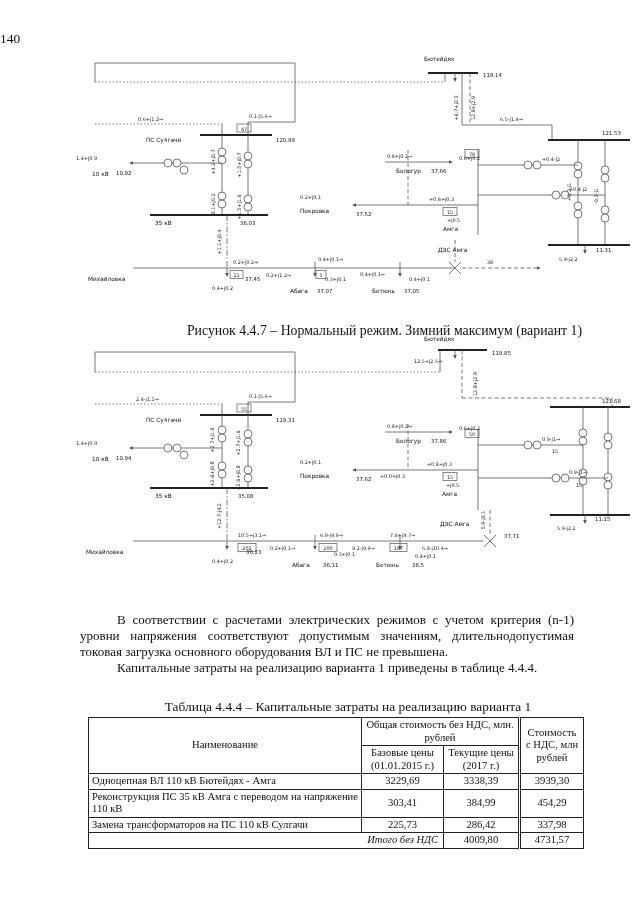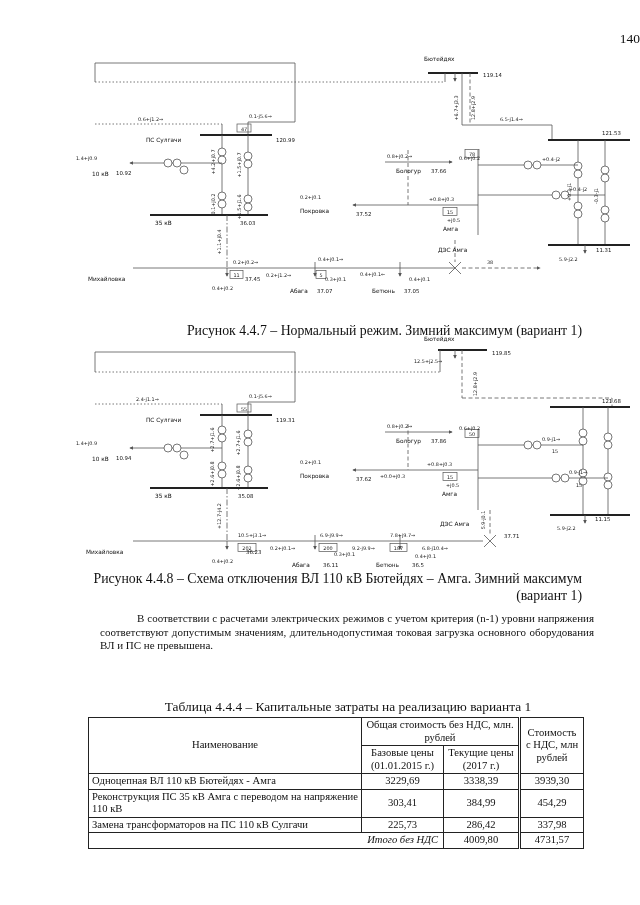--- a/index.html
+++ b/index.html
@@ -1,34 +1,34 @@
 <!DOCTYPE html>
 <html><head>
 <meta charset="utf-8">
 <style>
   html,body{margin:0;padding:0;background:#e8e8e8}
   .page{position:relative;width:640px;height:905px;margin:0 auto;background:#fff;
         font-family:"Liberation Serif",serif;color:#111;overflow:hidden}
-  .pagenum{position:absolute;top:31px;left:0;width:640px;text-align:right;font-size:13.5px}
+  .pagenum{position:absolute;top:31px;left:0;width:640px;text-align:left;font-size:13.5px}
   svg.fig{position:absolute;top:0;left:0;width:640px;height:905px}
   
   .st path,.st line{stroke:#555;stroke-width:.8;fill:none}
   .st .bus{stroke:#222;stroke-width:1.8}
   .st circle{stroke:#555;stroke-width:.8;fill:#fff}
   .st rect{stroke:#555;stroke-width:.7;fill:none}
   .dot{stroke-dasharray:1.5 2}
   .dsh{stroke-dasharray:4 2.5}
   .dd{stroke-dasharray:6 2 1.5 2}
   text.lb{font:4.9px "DejaVu Sans",sans-serif;fill:#222}
   text.nm{font:5.8px "DejaVu Sans",sans-serif;fill:#111}
   text.vv{font:5.4px "DejaVu Sans",sans-serif;fill:#111}
   .cap{position:absolute;left:88px;width:494px;text-align:right;font-size:13.8px;line-height:1.25}
   #cap1{top:322px}
   #cap2{top:570px}
-  .bodytext{position:absolute;left:100px;top:612px;width:494px;font-size:11px;line-height:1.24;text-align:justify}
+  .bodytext{position:absolute;left:80px;top:612px;width:494px;font-size:13px;line-height:1.24;text-align:justify}
   .bodytext p{margin:0;text-indent:37px}
   .tcap{position:absolute;left:88px;top:699px;width:520px;font-size:13.4px;text-align:center}
   table.ktable{position:absolute;left:88px;top:717px;width:495px;border-collapse:collapse;
                font-size:10.6px;line-height:1.18;table-layout:fixed}
   .ktable th,.ktable td{border:1px solid #222;padding:1px 3px;font-weight:normal;
                text-align:center;vertical-align:middle;overflow:hidden}
   .ktable td.nmc{text-align:left}
   .ktable .vatc{border-left:3px double #222}
   .ktable .it{}
   .ktable td.totc{text-align:right;font-style:italic;padding-right:5px}
@@ -313,24 +313,24 @@
         <text x="422" y="550" class="lb">6.8-j10.4→</text>
         <text x="415" y="558" class="lb">0.4+j0.1</text>
         <text x="376" y="567" class="nm">Бетюнь</text>
         <text x="412" y="567" class="vv">36.5</text>
         <text x="440" y="526" class="nm">ДЭС Амга</text>
         <text x="504" y="538" class="vv">37.71</text>
         <text x="485" y="520" class="lb" transform="rotate(-90 485 520)" text-anchor="middle">5.9-j0.1</text>
       </g>
   </svg>
 
-  <div class="cap" id="cap2">Рисунок 4.4.8 – Схема отключения ВЛ 110 кВ Бютейдях – Амга. Зимний максимум (вариант 1)</div>
 
   <div class="bodytext">
     <p>В соответствии с расчетами электрических режимов с учетом критерия (n-1) уровни напряжения соответствуют допустимым значениям, длительнодопустимая токовая загрузка основного оборудования ВЛ и ПС не превышена.</p>
+    <p>Капитальные затраты на реализацию варианта 1 приведены в таблице 4.4.4.</p>
   </div>
 
   <div class="tcap">Таблица 4.4.4 – Капитальные затраты на реализацию варианта 1</div>
 
   <table class="ktable">
     <colgroup>
         <col style="width:273px">
         <col style="width:82px">
         <col style="width:76px">
         <col style="width:64px">

